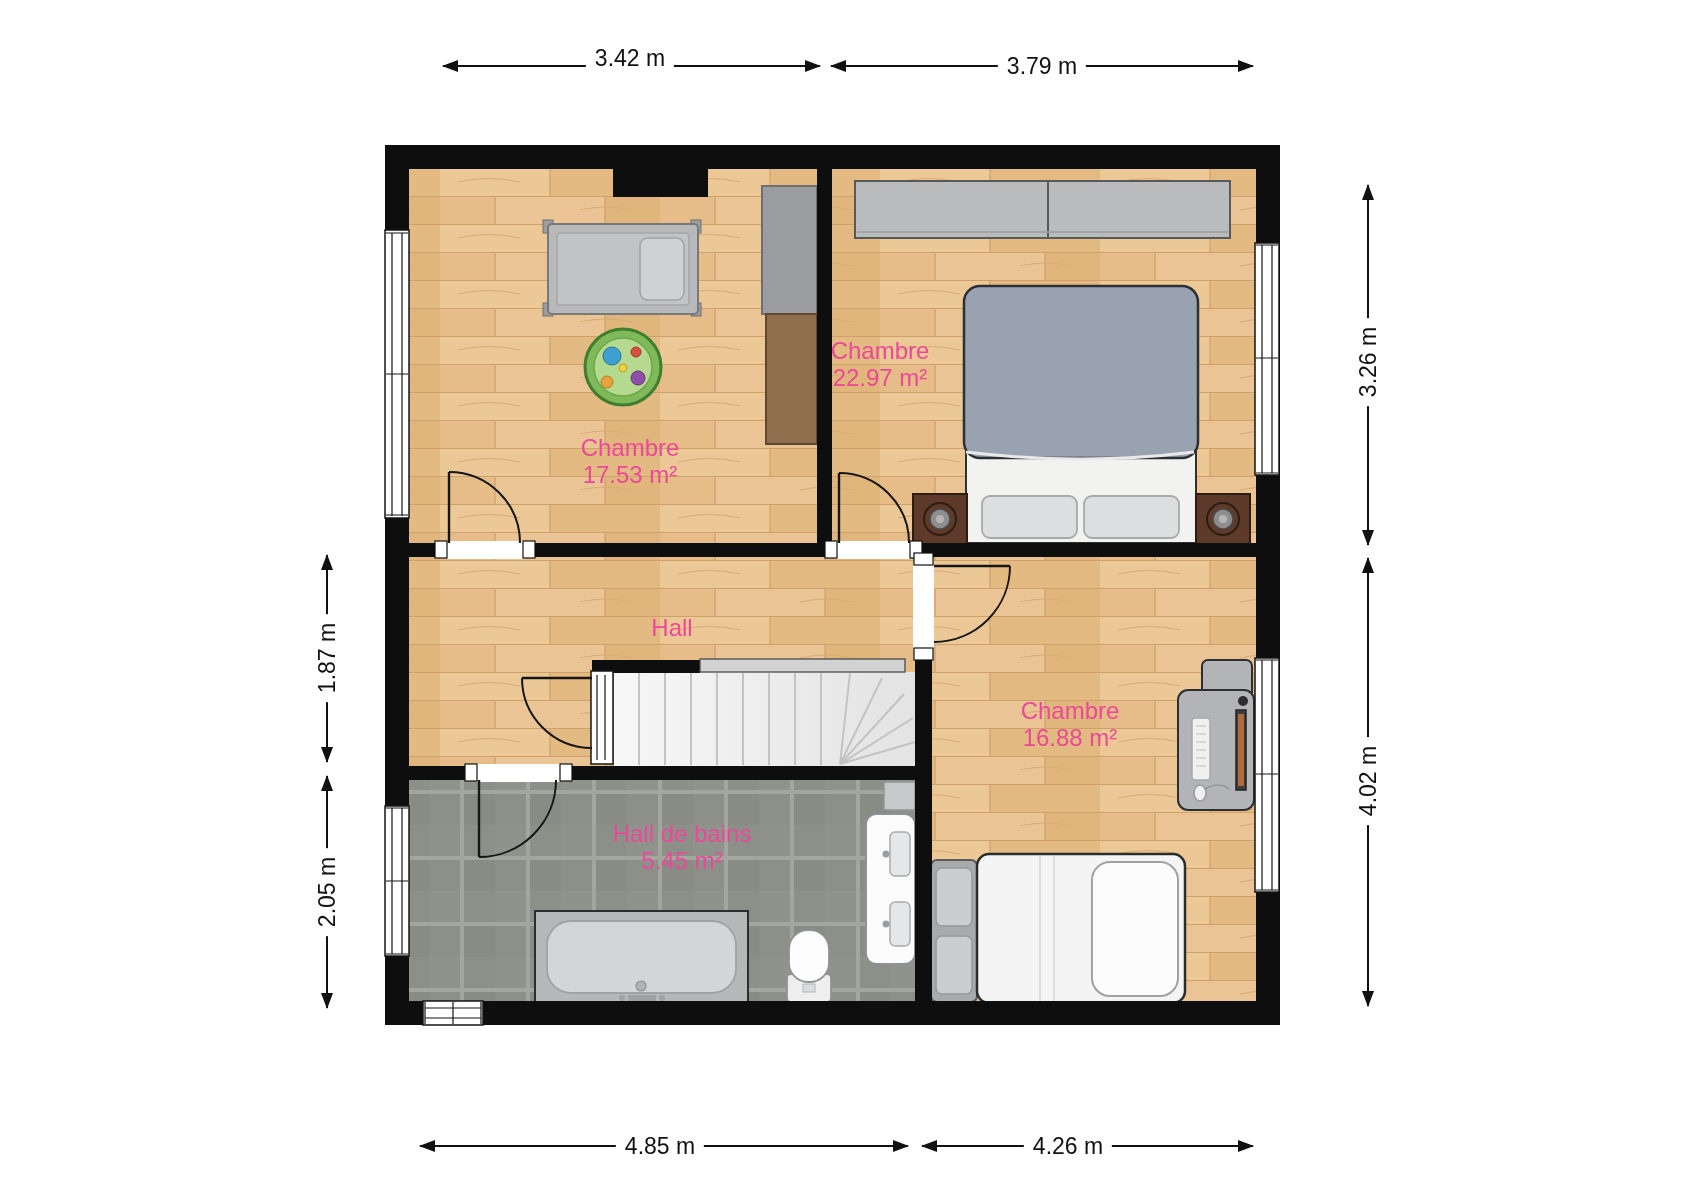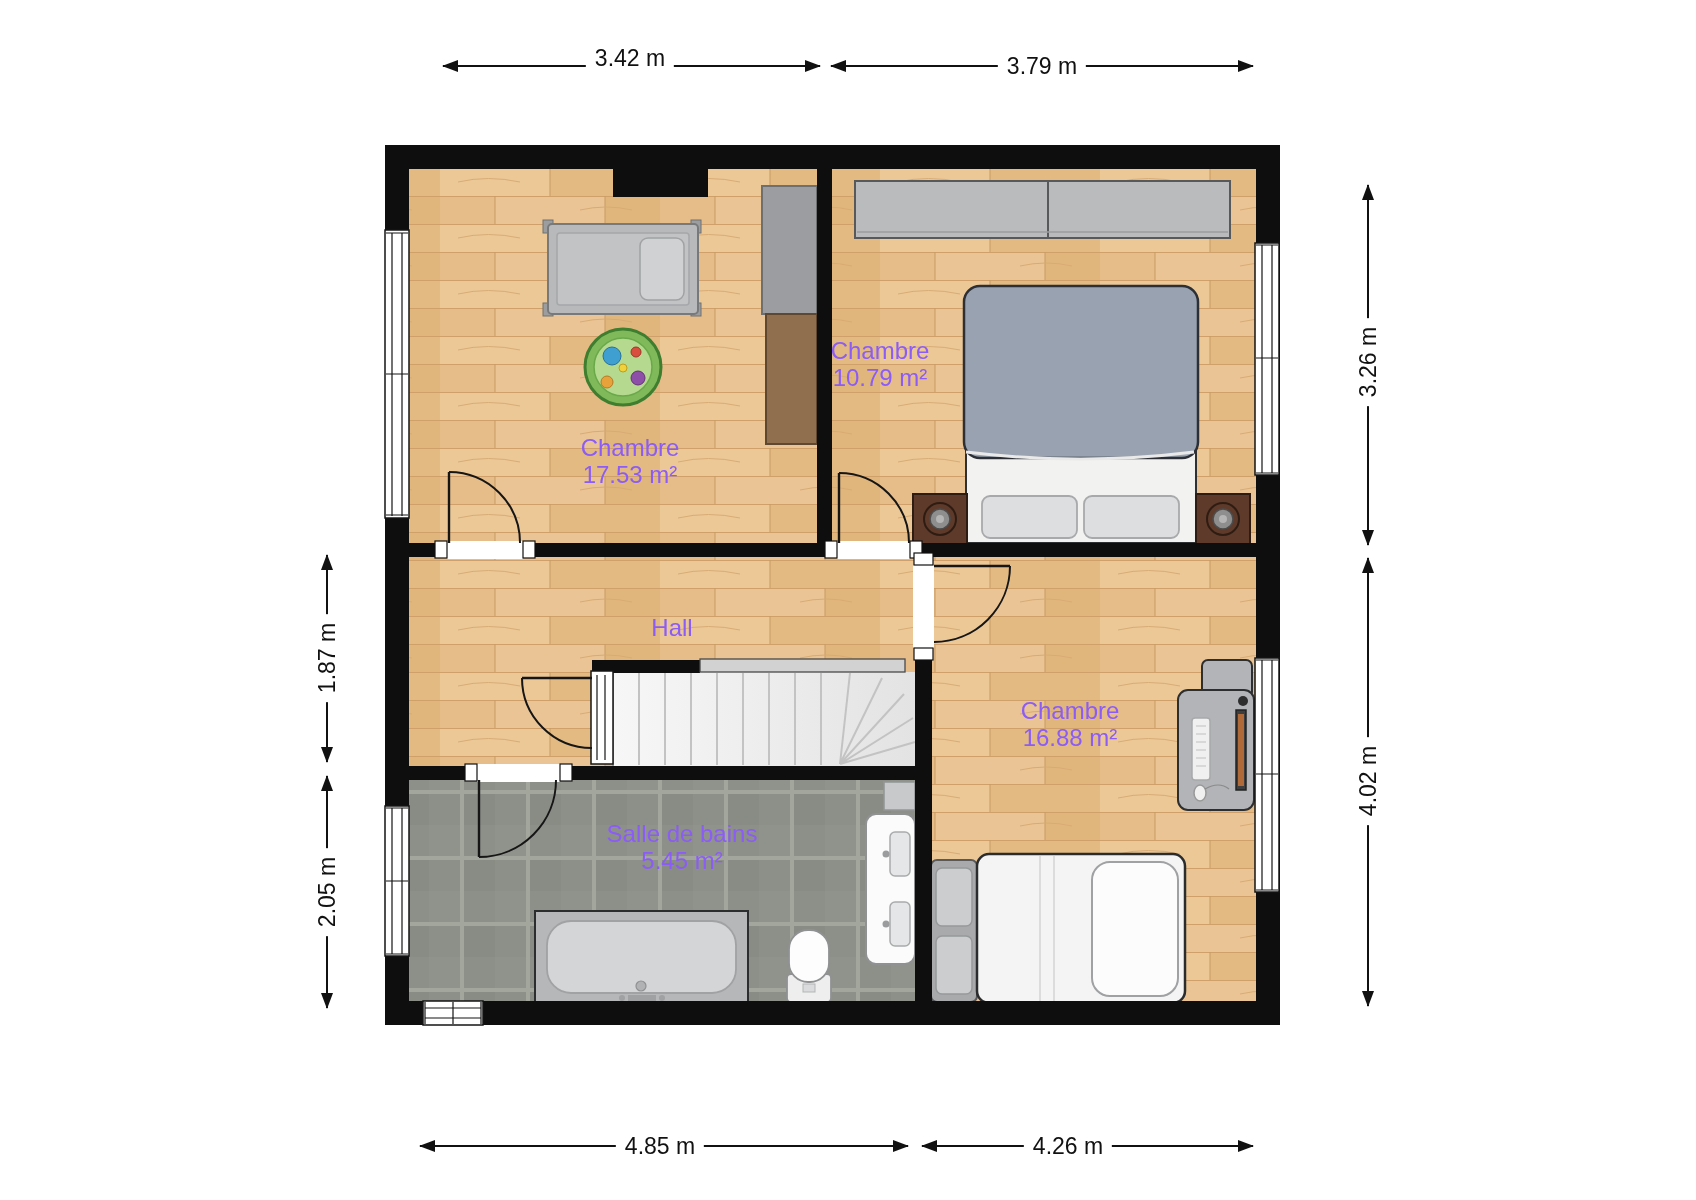--- a/index.html
+++ b/index.html
@@ -1,21 +1,21 @@
 <!DOCTYPE html>
 <html><head>
 <meta charset="utf-8">
 <style>
   html,body{margin:0;padding:0;background:#ffffff;}
   .canvas{position:relative;width:1696px;height:1200px;background:#ffffff;overflow:hidden;
           font-family:"Liberation Sans",sans-serif;}
   .plan-svg{position:absolute;left:0;top:0;}
   .overlay{position:absolute;left:0;top:0;width:100%;height:100%;pointer-events:none;}
   .lbl{position:absolute;transform:translate(-50%,-50%);text-align:center;
-       font-size:24px;line-height:27px;color:#8b5cf6;white-space:nowrap;}
+       font-size:24px;line-height:27px;color:#ec4899;white-space:nowrap;}
   .dim{position:absolute;transform:translate(-50%,-50%);font-size:23px;color:#111;
        background:#ffffff;padding:0 9px;white-space:nowrap;}
   .dim.vert{transform:translate(-50%,-50%) rotate(-90deg);}
 </style>
 </head>
 <body>
 
 <div class="canvas">
 
 <svg class="plan-svg" width="1696" height="1200" viewBox="0 0 1696 1200">
@@ -254,31 +254,31 @@
   </g>
 </svg>
 
 <div class="overlay">
   <div class="lbl" style="left:630px;top:461px">
     <div>Chambre</div>
     <div>17.53 m²</div>
   </div>
   <div class="lbl" style="left:880px;top:364px">
     <div>Chambre</div>
-    <div>10.79 m²</div>
+    <div>22.97 m²</div>
   </div>
   <div class="lbl" style="left:672px;top:627px">
     <div>Hall</div>
   </div>
   <div class="lbl" style="left:1070px;top:724px">
     <div>Chambre</div>
     <div>16.88 m²</div>
   </div>
   <div class="lbl" style="left:682px;top:847px">
-    <div>Salle de bains</div>
+    <div>Hall de bains</div>
     <div>5.45 m²</div>
   </div>
 
   <div class="dim" style="left:630px;top:58px">3.42 m</div>
   <div class="dim" style="left:1042px;top:66px">3.79 m</div>
   <div class="dim" style="left:660px;top:1146px">4.85 m</div>
   <div class="dim" style="left:1068px;top:1146px">4.26 m</div>
   <div class="dim vert" style="left:327px;top:658px">1.87 m</div>
   <div class="dim vert" style="left:327px;top:892px">2.05 m</div>
   <div class="dim vert" style="left:1368px;top:362px">3.26 m</div>

